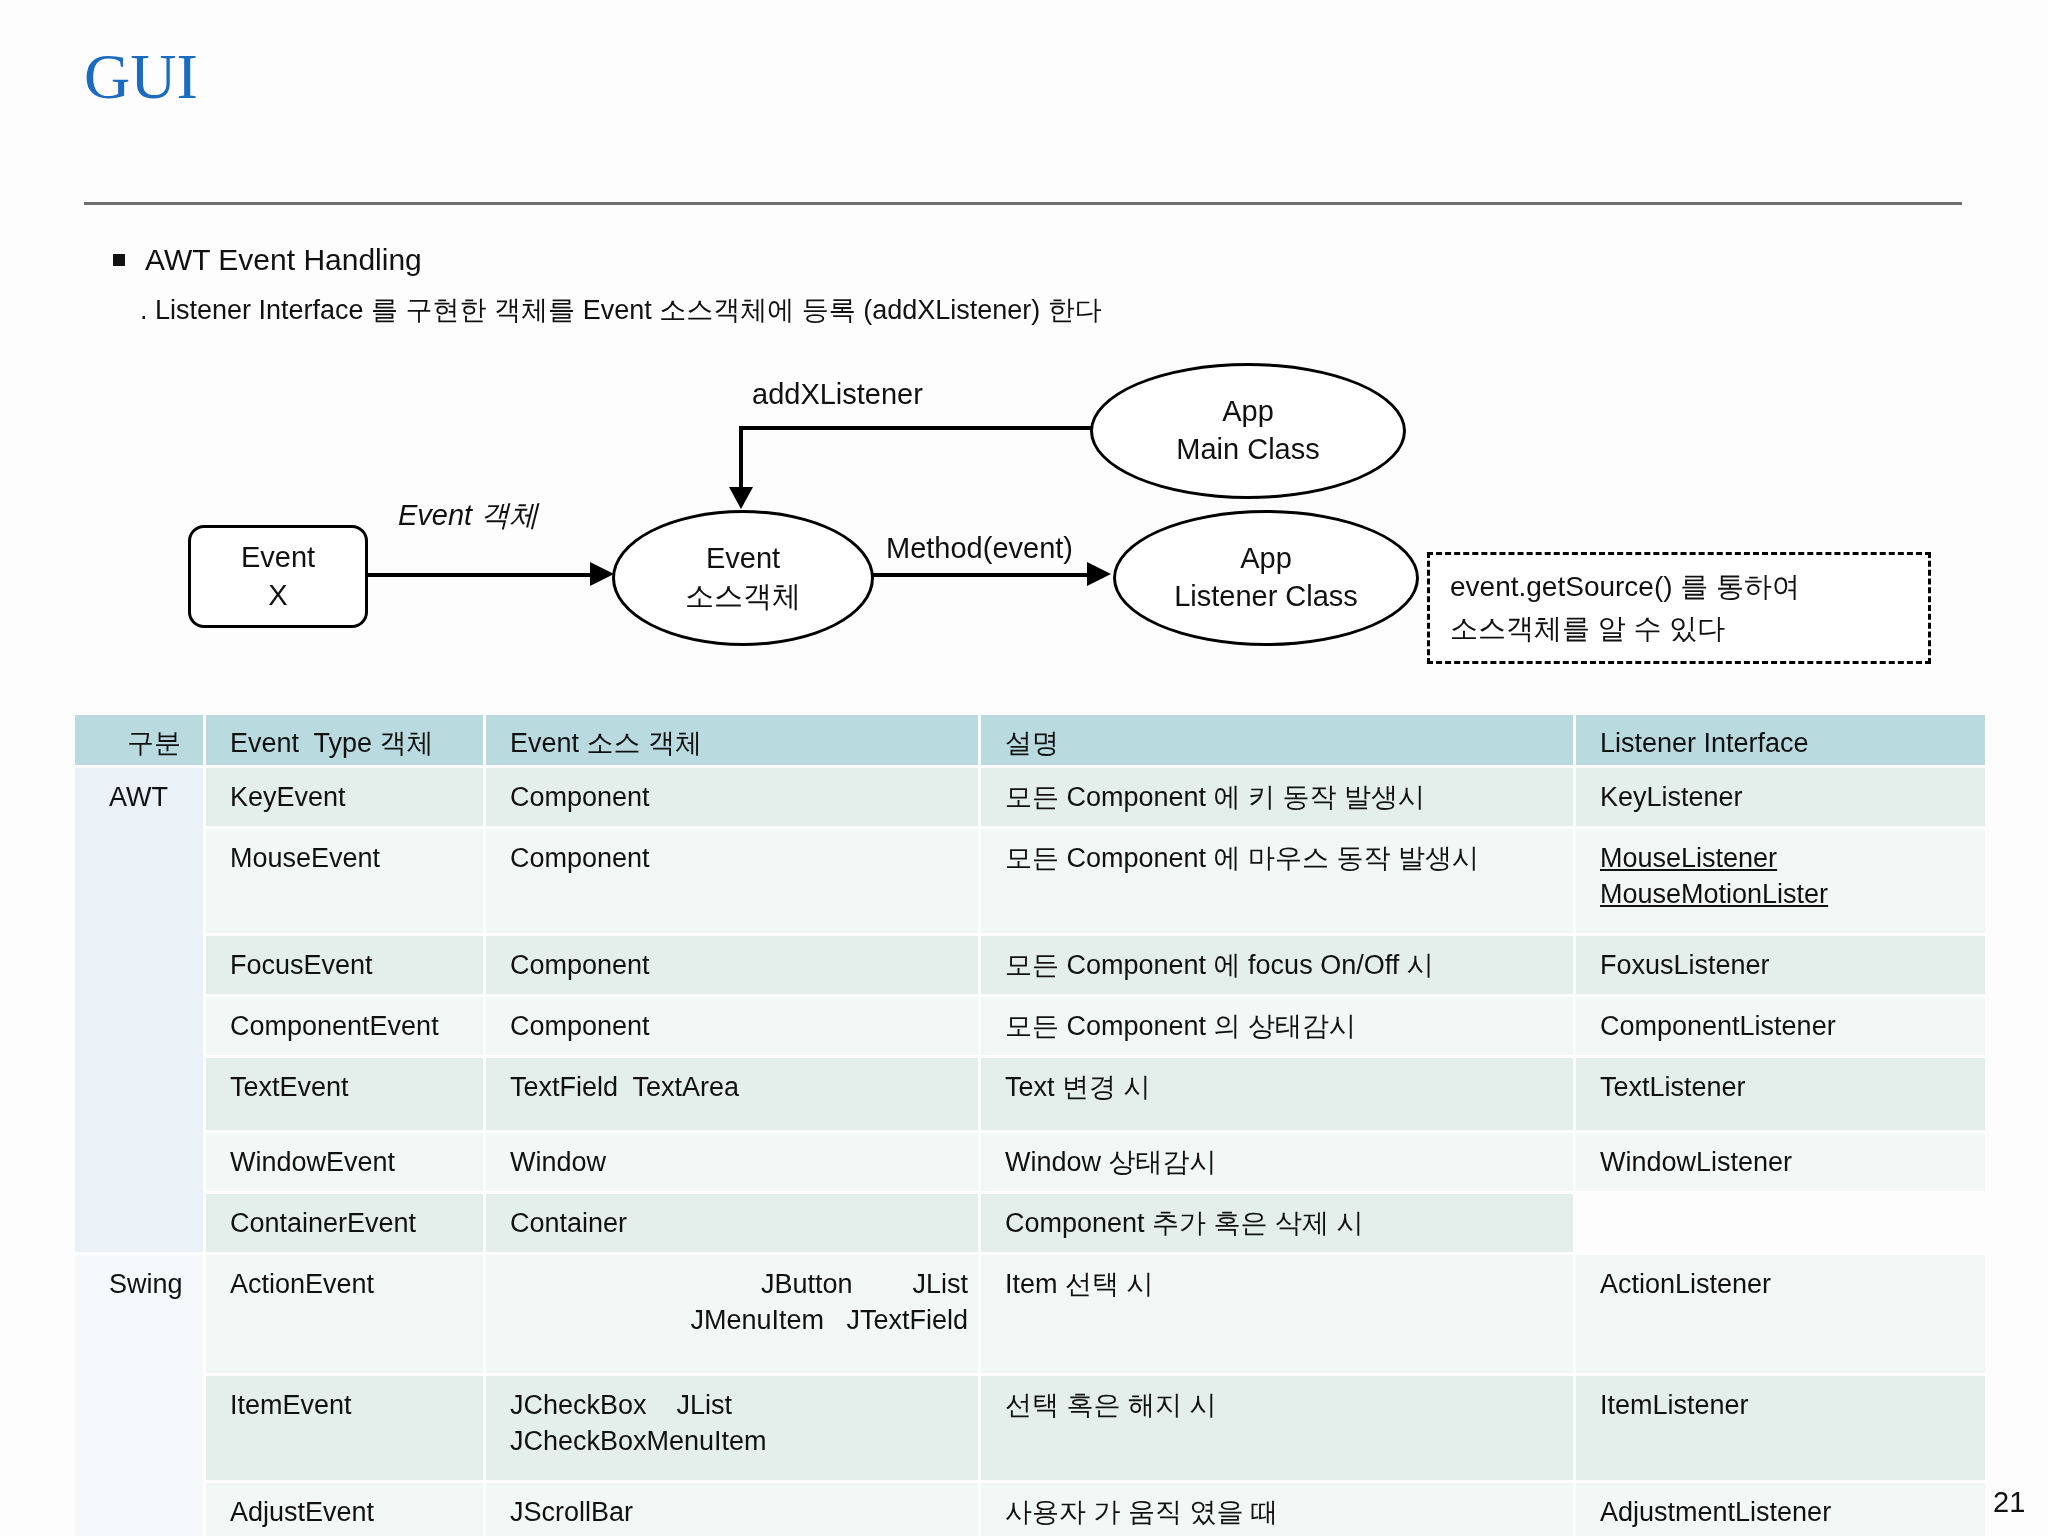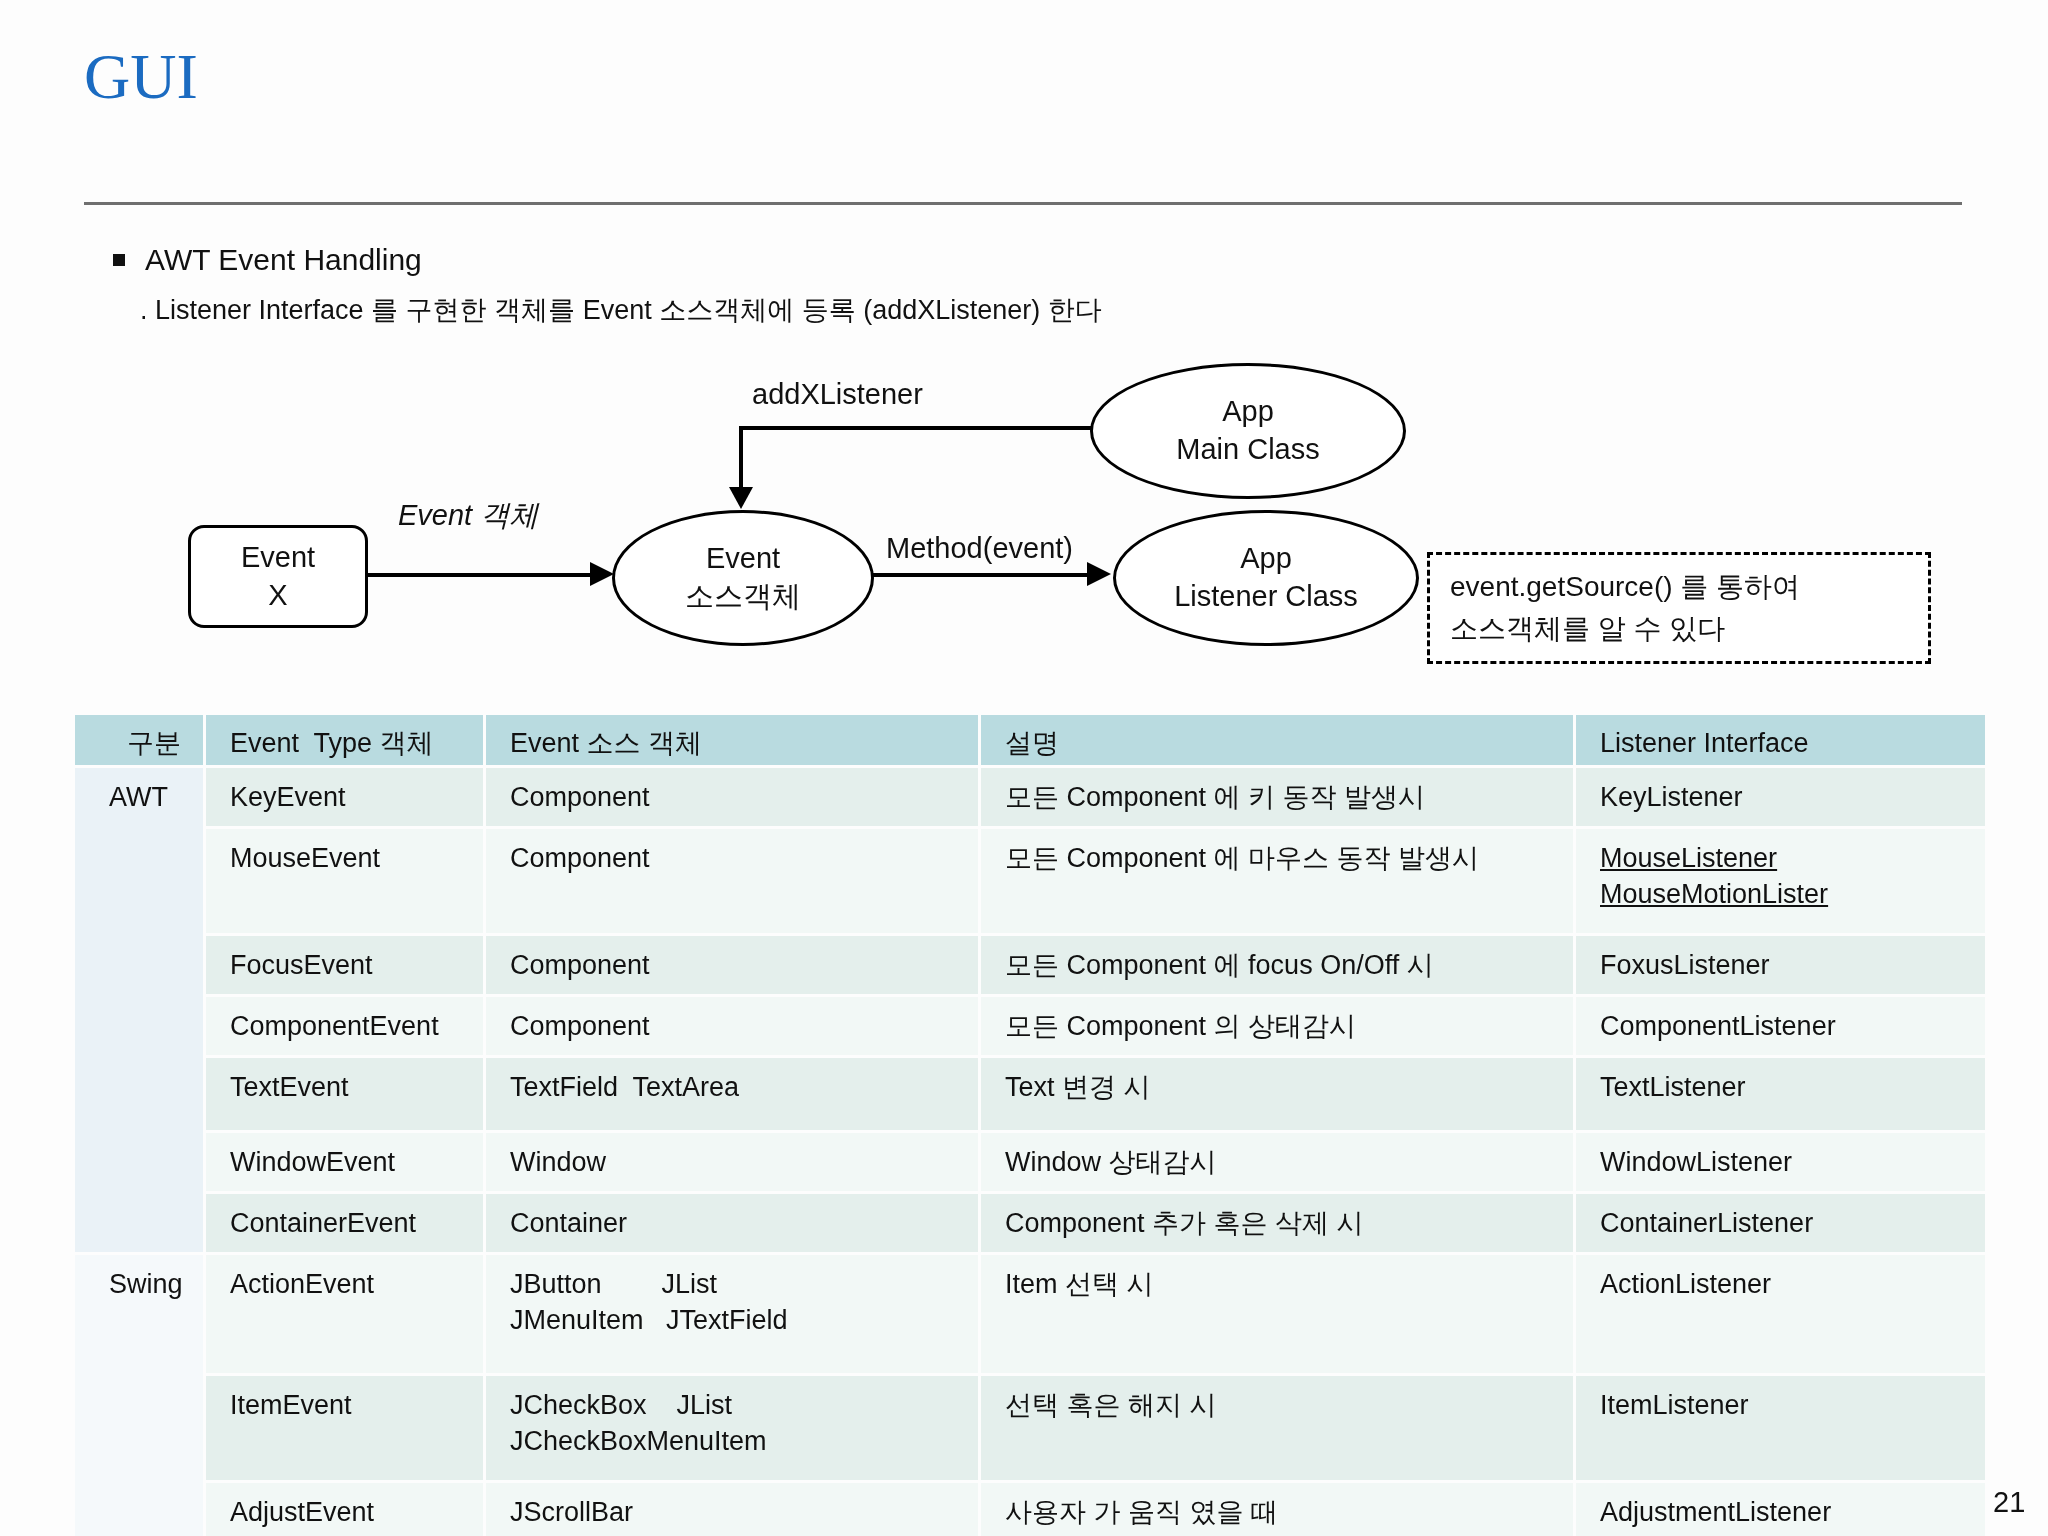--- a/index.html
+++ b/index.html
@@ -151,23 +151,22 @@
       <div class="cell odd" style="grid-area: 6 / 3;">TextField  TextArea</div>
       <div class="cell odd" style="grid-area: 6 / 4;">Text 변경 시</div>
       <div class="cell even" style="grid-area: 7 / 2;">WindowEvent</div>
       <div class="cell odd" style="grid-area: 6 / 5;">TextListener</div>
       <div class="cell even" style="grid-area: 7 / 3;">Window</div>
       <div class="cell even" style="grid-area: 7 / 4;">Window 상태감시</div>
       <div class="cell even" style="grid-area: 7 / 5;">WindowListener</div>
       <div class="cell odd" style="grid-area: 8 / 2;">ContainerEvent</div>
       <div class="cell odd" style="grid-area: 8 / 3;">Container</div>
       <div class="cell odd" style="grid-area: 8 / 4;">Component 추가 혹은 삭제 시</div>
-      <div class="cell odd" style="grid-area: 8 / 5;">ContainerListener</div>
       <div class="cell even" style="grid-area: 9 / 2;">ActionEvent</div>
-      <div class="cell even" style="grid-area: 9 / 3;">JButton        JList
+      <div class="cell even" style="grid-area: 9 / 3; text-align: right;">JButton        JList
 JMenuItem   JTextField</div>
       <div class="cell even" style="grid-area: 9 / 4;">Item 선택 시</div>
       <div class="cell even" style="grid-area: 9 / 5;">ActionListener</div>
       <div class="cell odd" style="grid-area: 10 / 2;">ItemEvent</div>
       <div class="cell odd" style="grid-area: 10 / 3;">JCheckBox    JList
 JCheckBoxMenuItem</div>
       <div class="cell odd" style="grid-area: 10 / 4;">선택 혹은 해지 시</div>
       <div class="cell odd" style="grid-area: 10 / 5;">ItemListener</div>
       <div class="cell even" style="grid-area: 11 / 2;">AdjustEvent</div>
       <div class="cell even" style="grid-area: 11 / 3;">JScrollBar</div>

